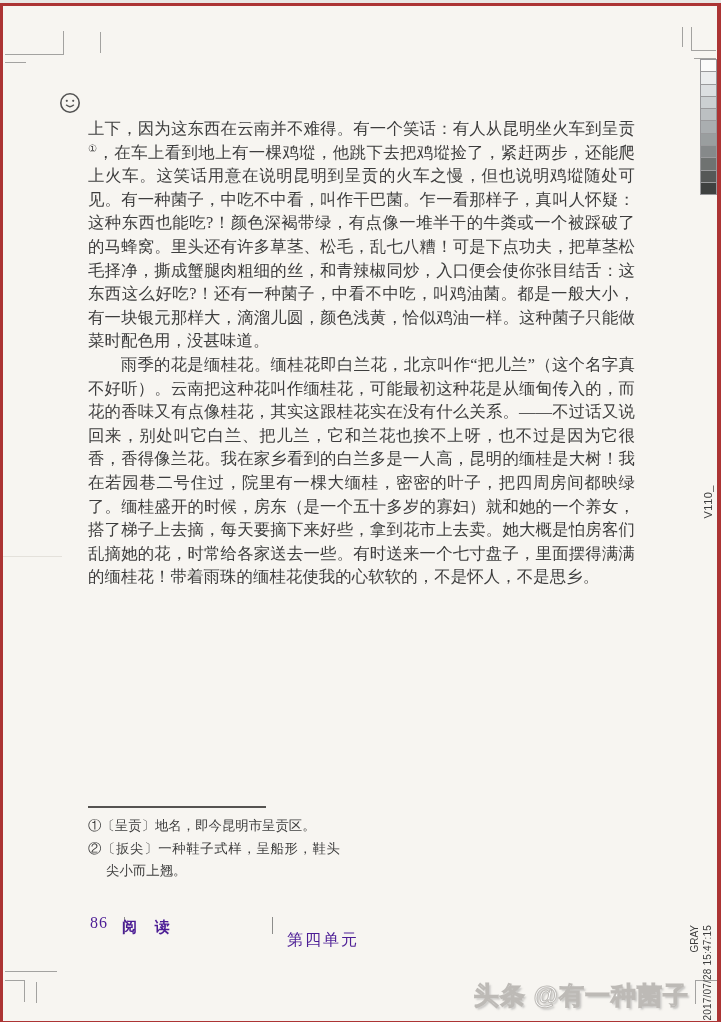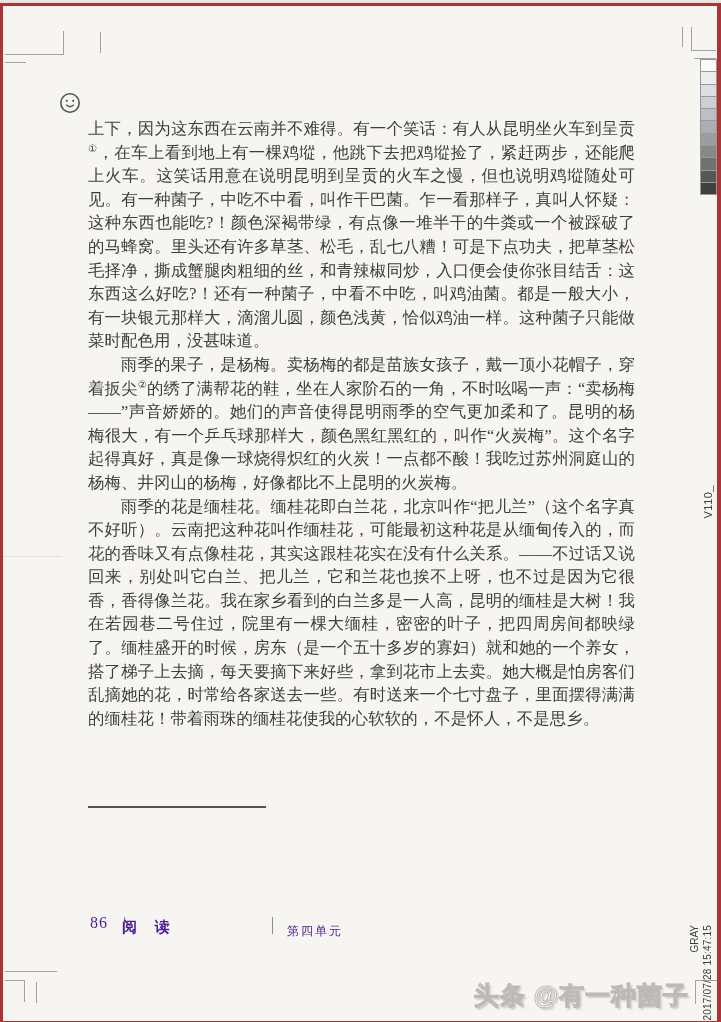--- a/index.html
+++ b/index.html
@@ -46,21 +46,21 @@
   .fn-col-right { width:284px; }
   .footnote { padding-left:1.35em; text-indent:-1.35em; }
 
   
   .footer { position:absolute; left:88px; top:911px; width:546px; height:24px; color:#4c1d95; filter:blur(0.25px); }
   .footer .pg { position:absolute; left:2px; top:0; font-size:16px; letter-spacing:1px; }
   .footer .bar { position:absolute; width:1px; height:17px; background:#8d8d8b; top:3px; }
   .footer .bar1 { left:36px; }
   .footer .bar2 { left:184px; }
   .footer .sec { position:absolute; left:34px; top:4px; font-size:15px; letter-spacing:7px;font-weight:bold; }
-  .footer .unit { position:absolute; left:199px; top:9px; font-size:12px; letter-spacing:2px; }
+  .footer .unit { position:absolute; left:199px; top:16px; font-size:16px; letter-spacing:2px; }
 
   
   .vtext {
     position:absolute; transform-origin:100% 100%; transform:rotate(-90deg);
     font-family:"Liberation Sans","DejaVu Sans",sans-serif;
     color:#3c3c3c; white-space:nowrap;
   }
   .v-version { right:8px; bottom:540px; font-size:11px; letter-spacing:0.5px; }
   .v-file    { right:8px; bottom:100px; font-size:10px; letter-spacing:0.2px; }
   .v-gray    { right:21px; bottom:100px; font-size:10px; }
@@ -113,26 +113,29 @@
     <svg width="22" height="22" viewBox="0 0 22 22">
       <circle cx="11" cy="11" r="9.2" fill="none" stroke="#535353" stroke-width="1.6"></circle>
       <circle cx="7.8" cy="8.8" r="1.1" fill="#535353"></circle>
       <circle cx="14.2" cy="8.8" r="1.1" fill="#535353"></circle>
       <path d="M7.4 13.1 Q11 16.3 14.6 13.1" fill="none" stroke="#535353" stroke-width="1.3" stroke-linecap="round"></path>
     </svg>
   </div>
 
   <div class="body-text">
     <p>上下，因为这东西在云南并不难得。有一个笑话：有人从昆明坐火车到呈贡<sup>①</sup>，在车上看到地上有一棵鸡㙡，他跳下去把鸡㙡捡了，紧赶两步，还能爬上火车。这笑话用意在说明昆明到呈贡的火车之慢，但也说明鸡㙡随处可见。有一种菌子，中吃不中看，叫作干巴菌。乍一看那样子，真叫人怀疑：这种东西也能吃?！颜色深褐带绿，有点像一堆半干的牛粪或一个被踩破了的马蜂窝。里头还有许多草茎、松毛，乱七八糟！可是下点功夫，把草茎松毛择净，撕成蟹腿肉粗细的丝，和青辣椒同炒，入口便会使你张目结舌：这东西这么好吃?！还有一种菌子，中看不中吃，叫鸡油菌。都是一般大小，有一块银元那样大，滴溜儿圆，颜色浅黄，恰似鸡油一样。这种菌子只能做菜时配色用，没甚味道。</p>
-    <p class="indent">雨季的果子，是杨梅。卖杨梅的都是苗族女孩子，戴一顶小花帽子，穿着扳尖<sup>②</sup>的绣了满帮花的鞋，坐在人家阶石的一角，不时吆喝一声：“卖杨梅——”声音娇娇的。她们的声音使得昆明雨季的空气更加柔和了。昆明的杨梅很大，有一个乒乓球那样大，颜色黑红黑红的，叫作“火炭梅”。这个名字起得真好，真是像一球烧得炽红的火炭！一点都不酸！我吃过苏州洞庭山的杨梅、井冈山的杨梅，好像都比不上昆明的火炭梅。</p>
     <p class="indent">雨季的花是缅桂花。缅桂花即白兰花，北京叫作“把儿兰”（这个名字真不好听）。云南把这种花叫作缅桂花，可能最初这种花是从缅甸传入的，而花的香味又有点像桂花，其实这跟桂花实在没有什么关系。——不过话又说回来，别处叫它白兰、把儿兰，它和兰花也挨不上呀，也不过是因为它很香，香得像兰花。我在家乡看到的白兰多是一人高，昆明的缅桂是大树！我在若园巷二号住过，院里有一棵大缅桂，密密的叶子，把四周房间都映绿了。缅桂盛开的时候，房东（是一个五十多岁的寡妇）就和她的一个养女，搭了梯子上去摘，每天要摘下来好些，拿到花市上去卖。她大概是怕房客们乱摘她的花，时常给各家送去一些。有时送来一个七寸盘子，里面摆得满满的缅桂花！带着雨珠的缅桂花使我的心软软的，不是怀人，不是思乡。</p>
   </div>
 
   <div class="footnote-divider"></div>
   <div class="footnotes">
+    <div class="fn-col-left">
+      <div class="footnote">①〔呈贡〕地名，即今昆明市呈贡区。</div>
+      <div class="footnote">②〔扳尖〕一种鞋子式样，呈船形，鞋头尖小而上翘。</div>
+    </div>
   </div>
 
   <div class="footer">
     <span class="pg">86</span>
     <span class="bar bar1"></span>
     <span class="sec">阅 读</span>
     <span class="bar bar2"></span>
     <span class="unit">第四单元</span>
   </div>
 

